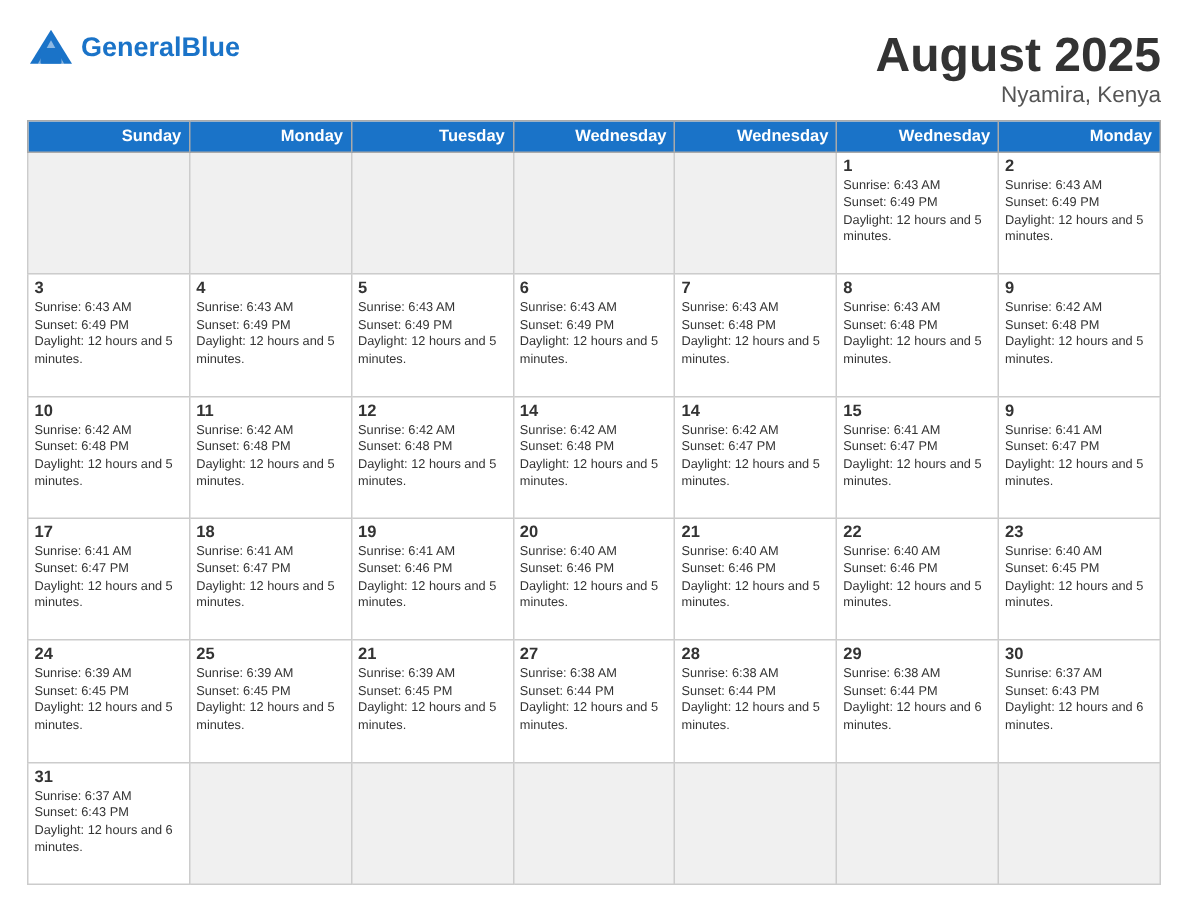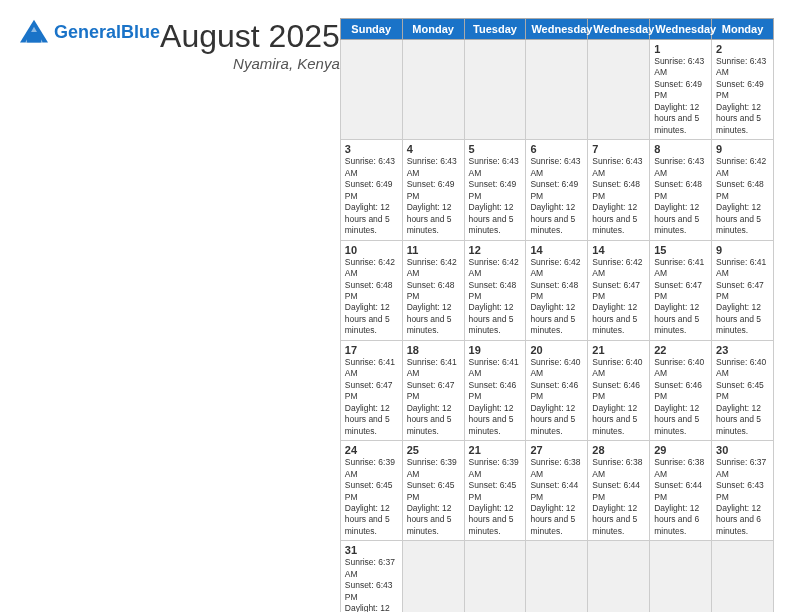--- a/index.html
+++ b/index.html
@@ -8,21 +8,21 @@
       background: #fff;
       width: 792px;
       height: 612px;
       overflow: hidden;
     }
     .page {
       width: 792px;
       height: 600px;
       padding: 18px 18px 10px 18px;
       display: flex;
-      flex-direction: row;
+      flex-direction: column;
     }
     .header {
       display: flex;
       justify-content: space-between;
       align-items: flex-start;
       margin-bottom: 8px;
     }
     .logo {
       display: flex;
       align-items: center;
@@ -40,40 +40,39 @@
     .logo-icon {
       width: 32px;
       height: 28px;
     }
     .title-block {
       text-align: right;
     }
     .month-title {
       font-size: 32px;
       color: #333;
-      font-weight: normal;
+      font-weight: bold;
     }
     .location {
       font-size: 15px;
       color: #555;
-      font-style: italic;
     }
     .calendar {
       flex: 1;
       border: 1px solid #ccc;
       border-collapse: collapse;
       width: 100%;
       table-layout: fixed;
     }
     .calendar th {
       background-color: #1a73c8;
       color: #fff;
       font-size: 11px;
       font-weight: bold;
-      text-align: center;
+      text-align: right;
       padding: 4px 5px;
       border: 1px solid #aaa;
     }
     .calendar td {
       vertical-align: top;
       border: 1px solid #ccc;
       padding: 3px 4px;
       font-size: 9px;
       color: #333;
       background: #fff;

